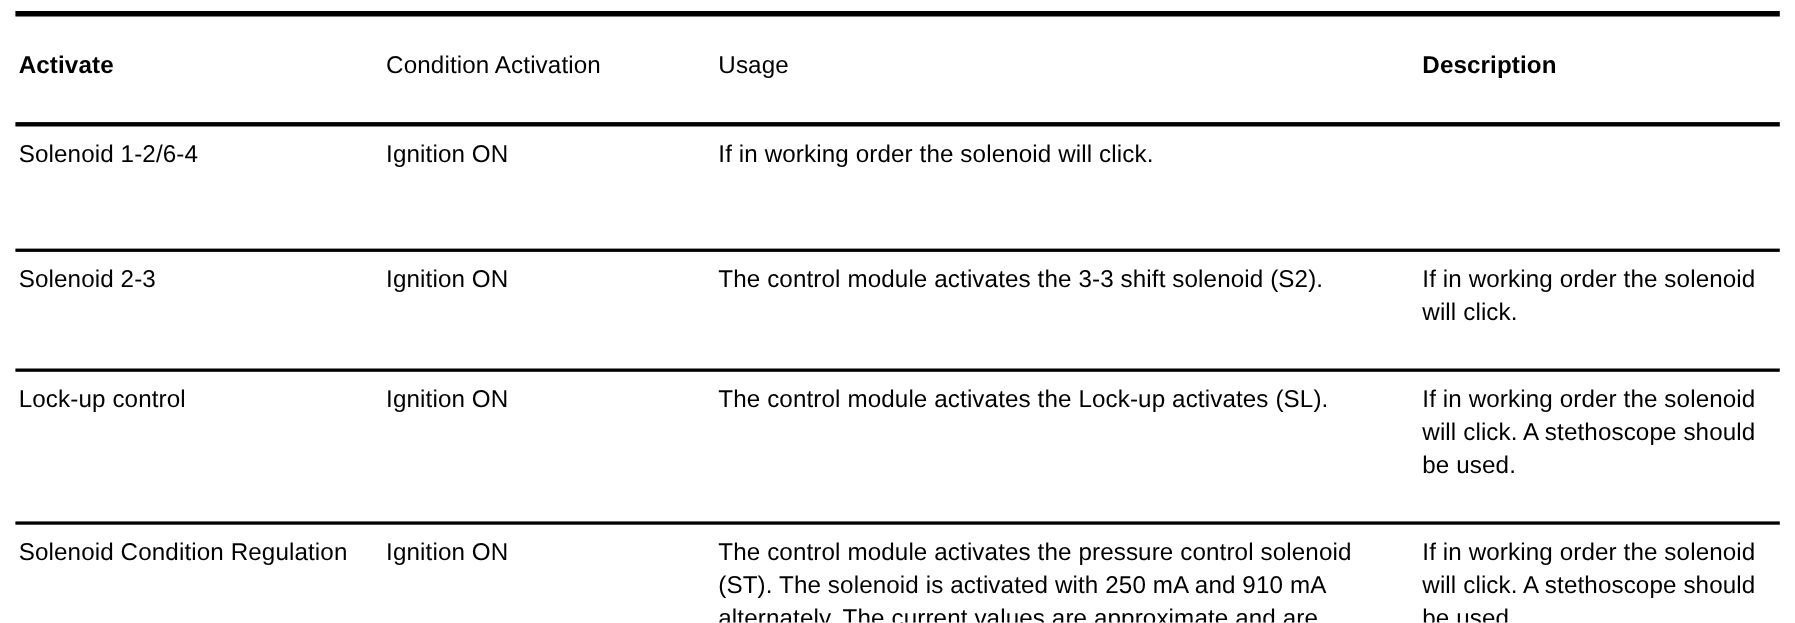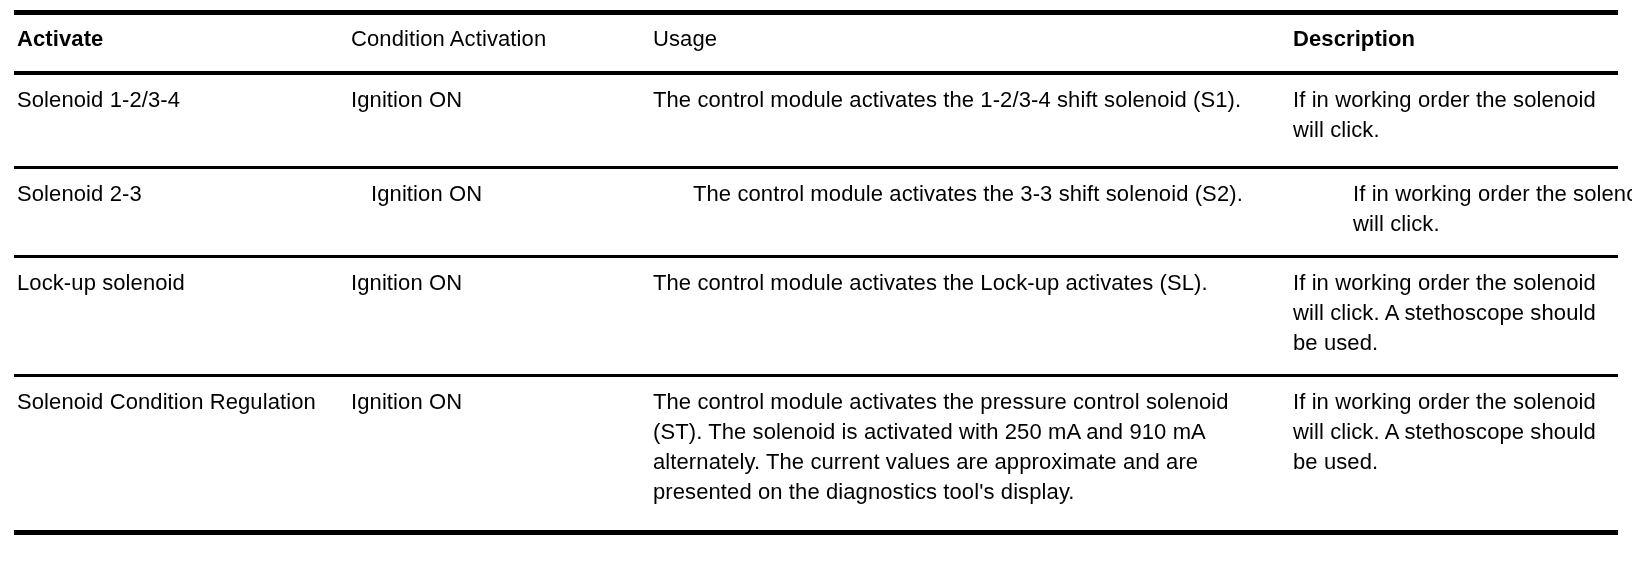--- a/index.html
+++ b/index.html
@@ -24,20 +24,21 @@
     left: 14px;
     top: 10px;
     width: 1604px;
     border-top: 5px solid #0a0a0a;
     border-bottom: 5px solid #0a0a0a;
   }
   .t-row {
     display: grid;
     grid-template-columns: 334px 302px 640px 328px;
     align-items: start;
+    margin-top: 20px;
   }
   .t-row.header {
     min-height: 56px;
   }
   .t-row.body {
     border-top: 3px solid #0a0a0a;
   }
   .t-row.body.first {
     border-top: 4px solid #0a0a0a;
   }
@@ -45,53 +46,52 @@
     padding: 10px 14px 10px 3px;
     font-size: 22px;
     line-height: 30px;
     letter-spacing: 0.1px;
   }
   .t-row.header .cell {
     padding-top: 9px;
   }
   .cell.hdr-bold { font-weight: bold; }
   .row-1 { min-height: 91px; }
-  .row-2 { min-height: 86px; gap: 20px; }
+  .row-2 { min-height: 86px; }
   .row-3 { min-height: 116px; }
   .row-4 { min-height: 153px; }
 </style>
 </head>
 <body>
 
 <div class="page">
   <div class="doc-table">
 
     <div class="t-row header">
       <div class="cell hdr-bold">Activate</div>
       <div class="cell">Condition Activation</div>
       <div class="cell">Usage</div>
       <div class="cell hdr-bold">Description</div>
     </div>
 
     <div class="t-row body first row-1">
-      <div class="cell">Solenoid 1-2/3-4</div>
+      <div class="cell">Solenoid 1-2/6-4</div>
       <div class="cell">Ignition ON</div>
-      <div class="cell">The control module activates the 1-2/3-4 shift solenoid (S1).</div>
       <div class="cell">If in working order the solenoid will click.</div>
     </div>
 
     <div class="t-row body row-2">
       <div class="cell">Solenoid 2-3</div>
       <div class="cell">Ignition ON</div>
       <div class="cell">The control module activates the 3-3 shift solenoid (S2).</div>
       <div class="cell">If in working order the solenoid will click.</div>
     </div>
 
     <div class="t-row body row-3">
-      <div class="cell">Lock-up solenoid</div>
+      <div class="cell">Lock-up control</div>
       <div class="cell">Ignition ON</div>
       <div class="cell">The control module activates the Lock-up activates (SL).</div>
       <div class="cell">If in working order the solenoid will click. A stethoscope should be used.</div>
     </div>
 
     <div class="t-row body row-4">
       <div class="cell">Solenoid Condition Regulation</div>
       <div class="cell">Ignition ON</div>
       <div class="cell">The control module activates the pressure control solenoid (ST). The solenoid is activated with 250 mA and 910 mA alternately. The current values are approximate and are presented on the diagnostics tool's display.</div>
       <div class="cell">If in working order the solenoid will click. A stethoscope should be used.</div>

